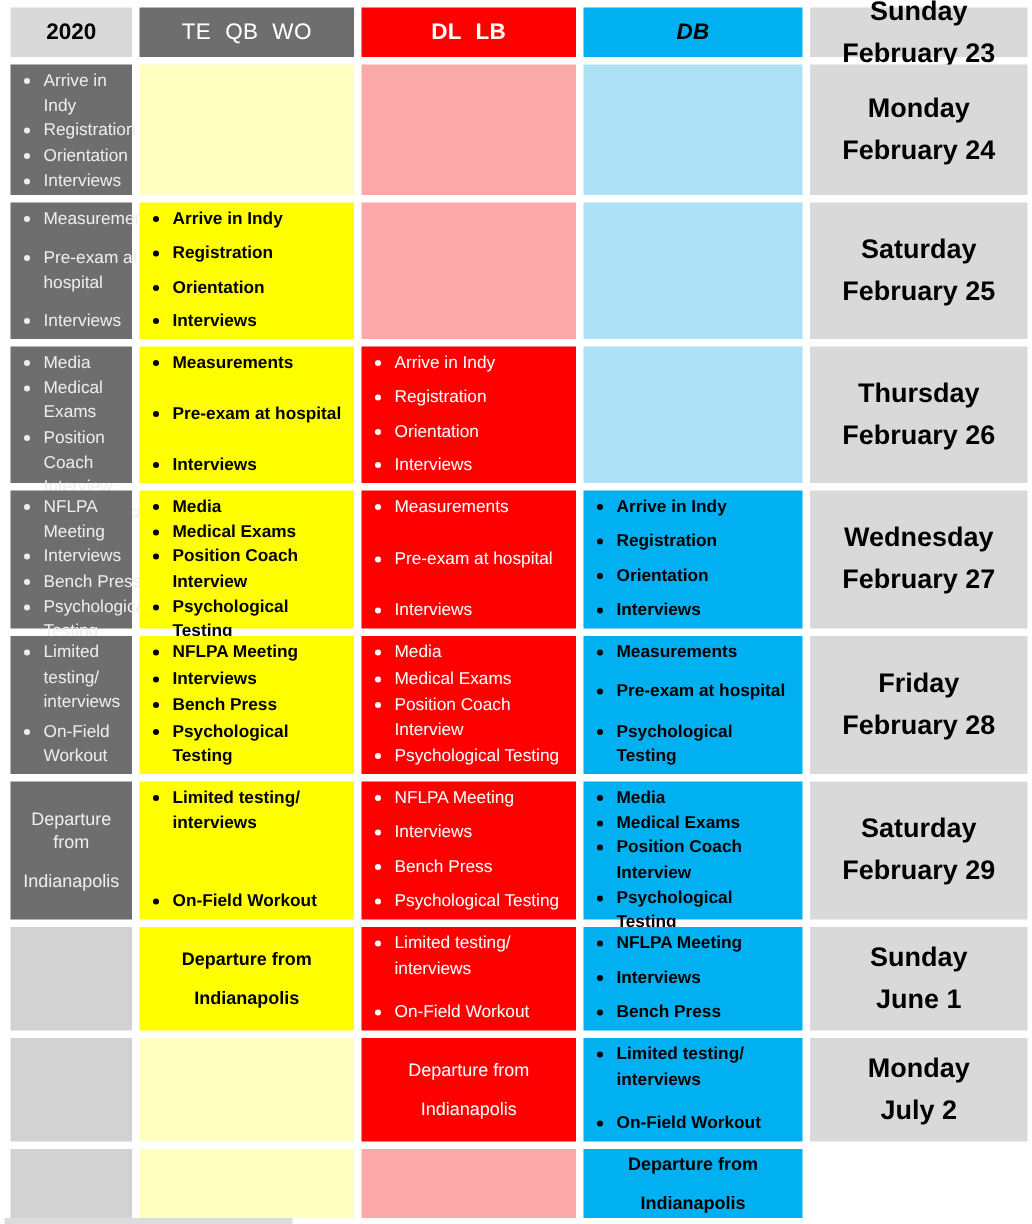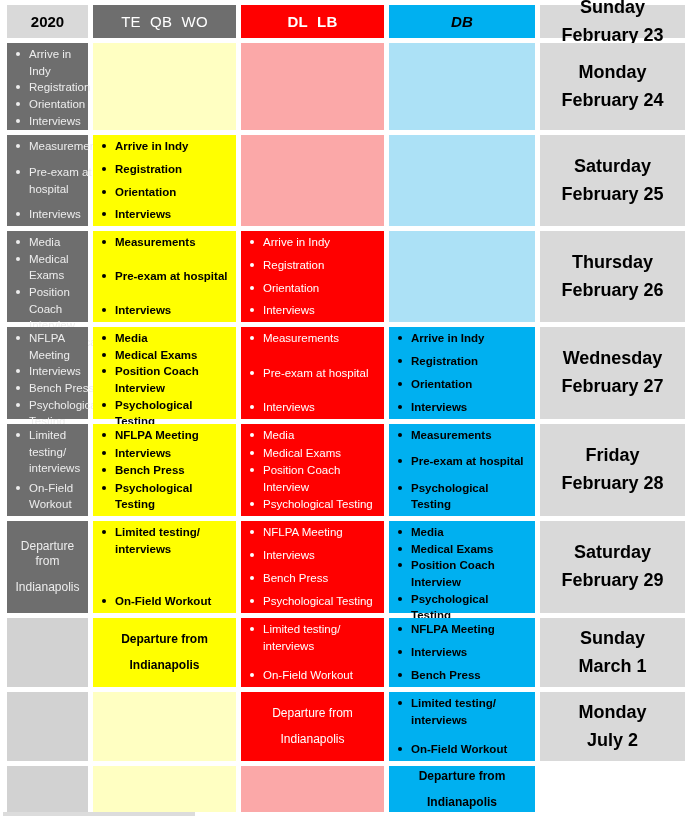--- a/index.html
+++ b/index.html
@@ -446,21 +446,21 @@
           <span class="t">Interviews</span>
         </li>
         <li>
           <span class="bullet"></span>
           <span class="t">Bench Press</span>
         </li>
       </ul>
     </div>
     <div class="cell day">
       <div>Sunday</div>
-      <div>March 1</div>
+      <div>June 1</div>
     </div>
     <div class="cell col-te inactive"></div>
     <div class="cell col-pk inactive"></div>
     <div class="cell col-dl active">
       <div class="departure">
         <div>Departure from</div>
         <div>Indianapolis</div>
       </div>
     </div>
     <div class="cell col-db active">

